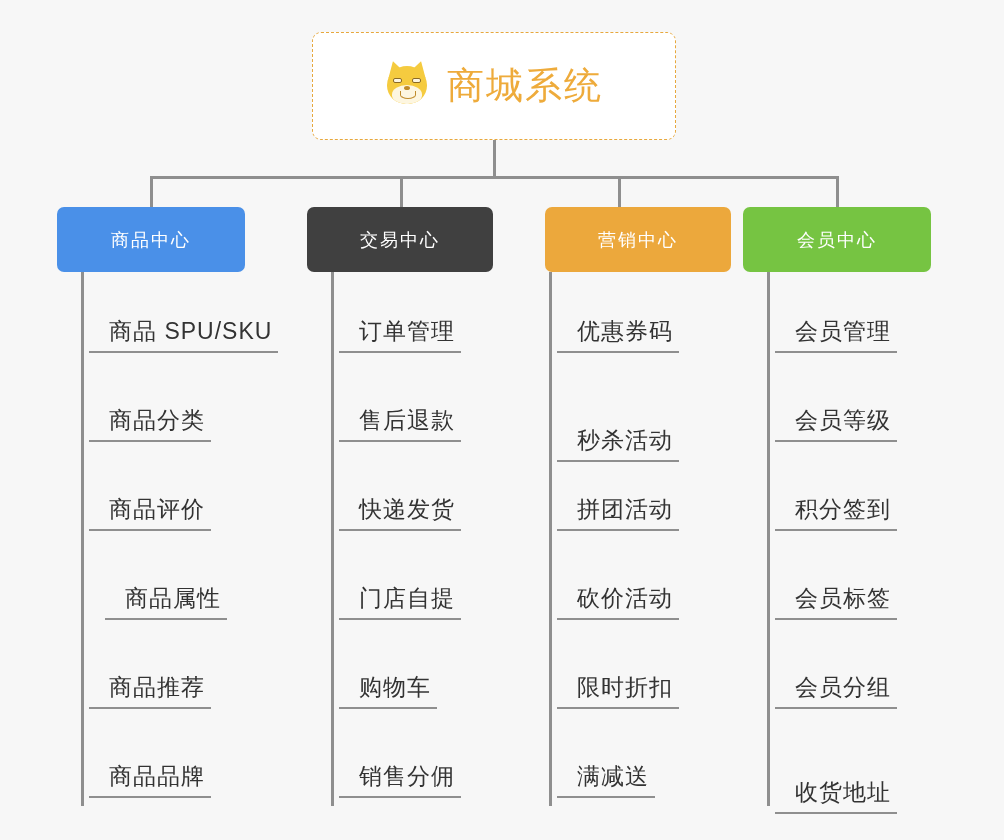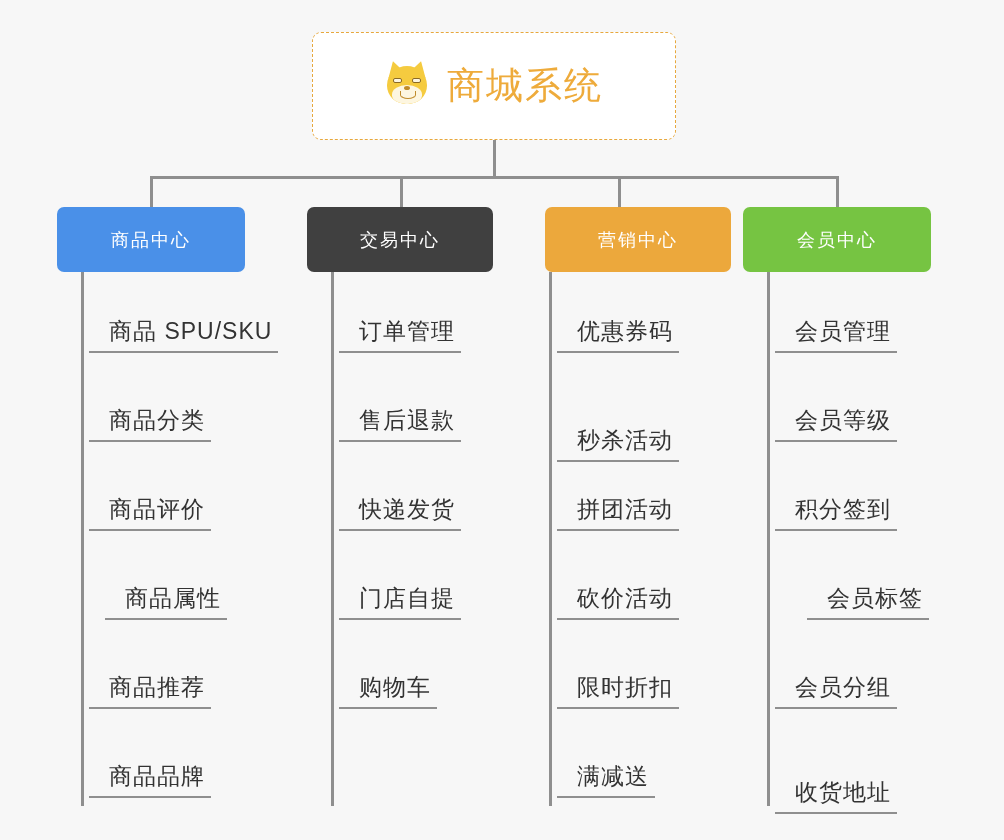--- a/index.html
+++ b/index.html
@@ -199,20 +199,23 @@
       </div>
       <div class="leaf" style="top: 235px;">
         <div class="leaf-inner">快递发货</div>
       </div>
       <div class="leaf" style="top: 324px;">
         <div class="leaf-inner">门店自提</div>
       </div>
       <div class="leaf" style="top: 413px;">
         <div class="leaf-inner">购物车</div>
       </div>
+      <div class="leaf" style="top: 502px;">
+        <div class="leaf-inner">销售分佣</div>
+      </div>
     </div>
     <div class="branch" style="left: 525px; width: 186px; padding-left: 20px;">
       <div class="branch-header" style="background: rgb(236, 168, 60); width: 186px;">营销中心</div>
       <div class="branch-trunk" style="height: 534px;"></div>
       <div class="leaf" style="top: 57px;">
         <div class="leaf-inner">优惠券码</div>
       </div>
       <div class="leaf" style="top: 146px; margin-top: 20px;">
         <div class="leaf-inner">秒杀活动</div>
       </div>
@@ -234,21 +237,21 @@
       <div class="branch-trunk" style="height: 534px;"></div>
       <div class="leaf" style="top: 57px;">
         <div class="leaf-inner">会员管理</div>
       </div>
       <div class="leaf" style="top: 146px;">
         <div class="leaf-inner">会员等级</div>
       </div>
       <div class="leaf" style="top: 235px;">
         <div class="leaf-inner">积分签到</div>
       </div>
-      <div class="leaf" style="top: 324px; margin-left: 32px;">
+      <div class="leaf" style="top: 324px;">
         <div class="leaf-inner">会员标签</div>
       </div>
       <div class="leaf" style="top: 413px;">
         <div class="leaf-inner">会员分组</div>
       </div>
       <div class="leaf" style="top: 502px; margin-top: 16px;">
         <div class="leaf-inner">收货地址</div>
       </div>
     </div>
   </div>

